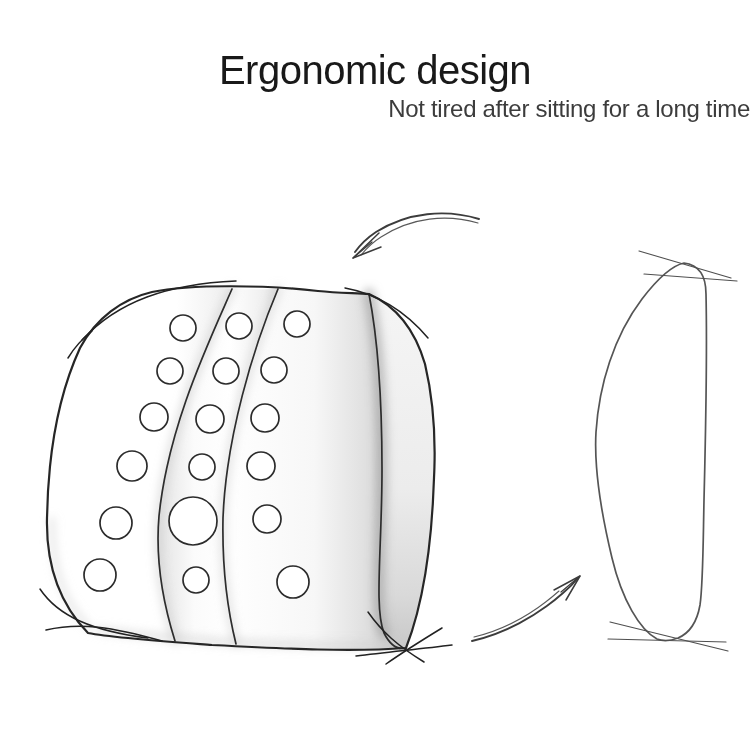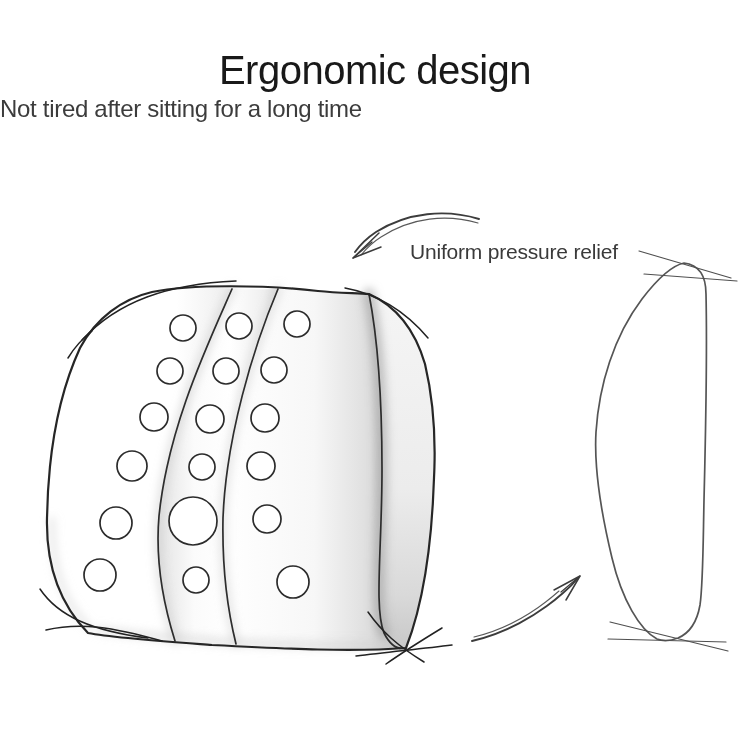--- a/index.html
+++ b/index.html
@@ -14,21 +14,21 @@
     padding-left: 28px;
   }
   .title {
     position: absolute; left: 0; top: 48px; width: 750px;
     font-size: 40px; line-height: 44px; font-weight: 400;
     letter-spacing: -0.5px; color: #191919; text-align: center;
   }
   .subtitle {
     position: absolute; left: 0; top: 94px; width: 750px;
     font-size: 24px; line-height: 30px; font-weight: 400;
-    letter-spacing: -0.3px; color: #3c3c3c; text-align: left;
+    letter-spacing: -0.3px; color: #3c3c3c; text-align: right;
   }
   .figure-svg { position: absolute; left: 0; top: 0; width: 750px; height: 750px; }
   .ann {
     position: absolute; font-size: 21px; line-height: 24px;
     color: #3a3a3a; letter-spacing: -0.2px; white-space: nowrap;
   }
   .ann-pressure { left: 410px; top: 240px; }
   .ann-perspective { left: 427px; top: 660px; }
   svg [data-name="cushion-holes"] circle {
     fill: #ffffff; stroke: #2b2b2b; stroke-width: 1.7px;
@@ -210,15 +210,14 @@
       <path stroke-width="1.2" d="M 353 258 L 372 242"></path>
     </g>
     <g data-name="sketch-arrow-up-right-icon" fill="none" stroke="#3c3c3c" stroke-linecap="round" stroke-linejoin="round">
       <path stroke-width="1.9" d="M 472 641 C 503 634, 536 617, 563 593 C 569 588, 574 583, 578 578"></path>
       <path stroke-width="1.1" opacity="0.85" d="M 474 637 C 503 630, 533 614, 559 591"></path>
       <path stroke-width="1.5" d="M 554 590 L 580 576 L 566 600"></path>
       <path stroke-width="1.2" d="M 580 576 L 561 592"></path>
     </g>
   </svg>
 
-  <div class="ann ann-pressure" data-name="annotation-pressure-relief">Uniform pressure relief</div>
 
 </div>
 
 </body></html>

